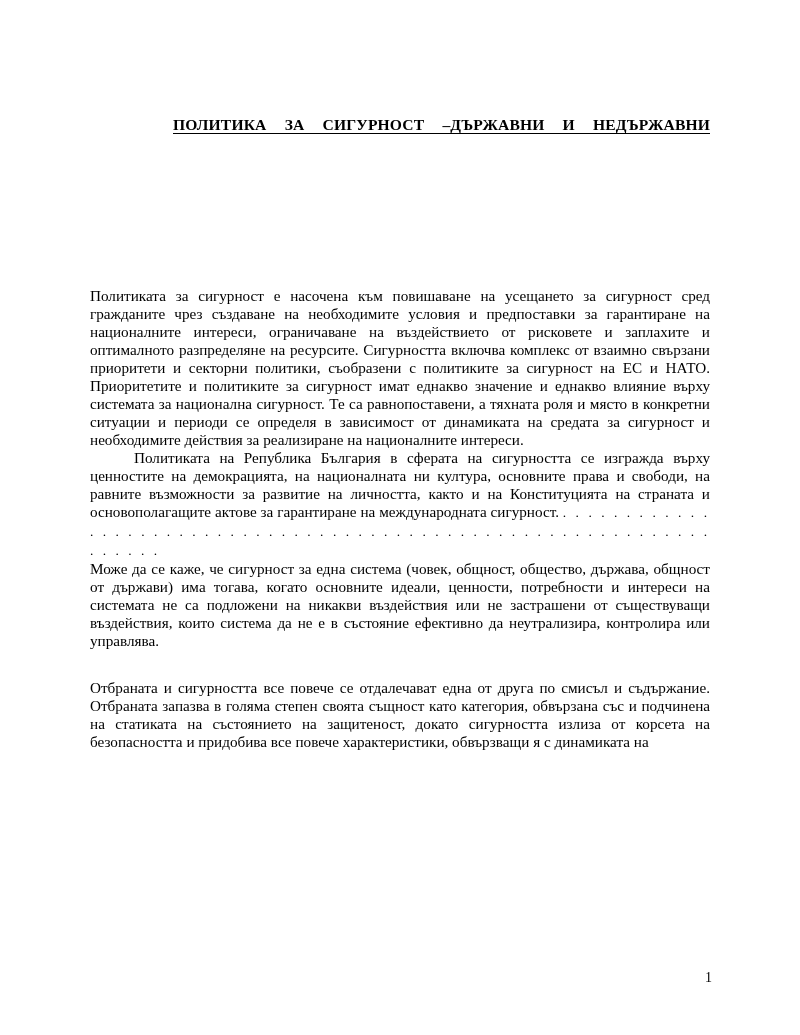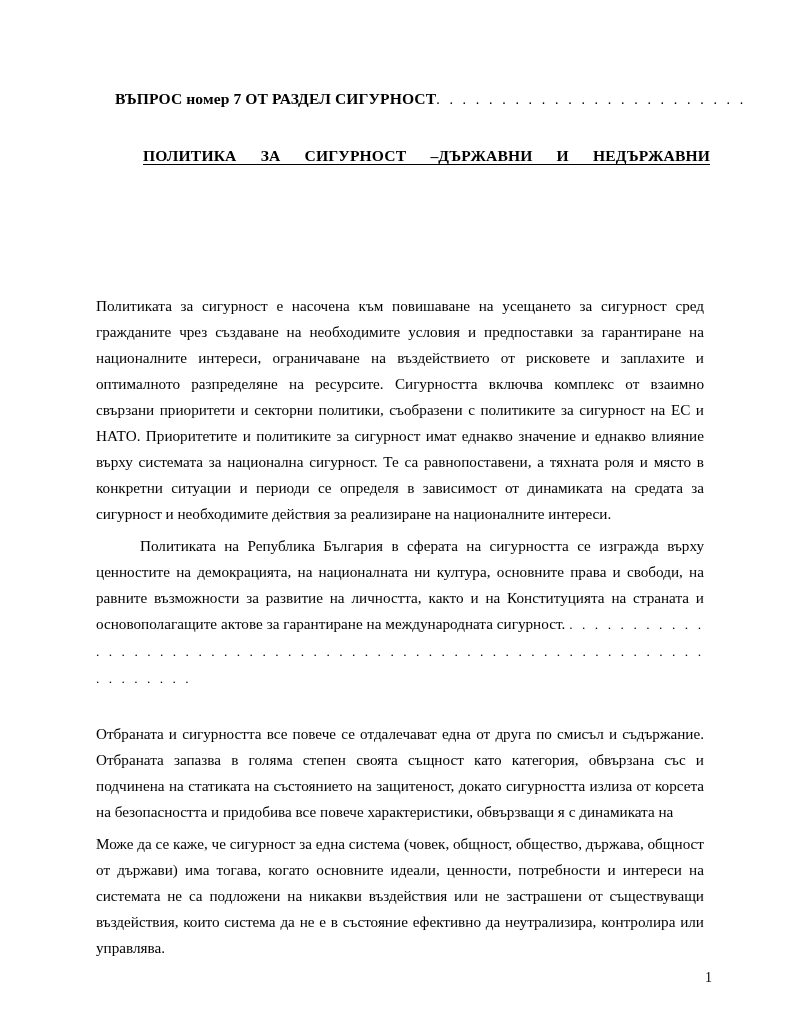--- a/index.html
+++ b/index.html
@@ -51,20 +51,21 @@
     margin-top: 26px;
     padding-left: 53px;
     width: 567px;
   }
 
   .h2-line {
     font-size: 15.6px;
     font-weight: bold;
     line-height: 30px;
     letter-spacing: 0.15px;
+    margin-left: 30px;
   }
 
   .h2-line.first {
     text-align: justify;
     text-align-last: justify;
     white-space: normal;
   }
 
   .u {
     text-decoration: underline;
@@ -86,23 +87,23 @@
 
   
   .body-block {
     position: absolute;
     left: 90px;
     top: 287px;
     width: 620px;
   }
 
   p.para {
-    margin: 6px;
+    margin: 0;
     font-size: 15.2px;
-    line-height: 26px;
+    line-height: 18px;
     text-align: justify;
     text-justify: inter-word;
     hyphens: none;
   }
 
   p.para.gap {
     margin-top: 29.3px;
   }
 
   .indent {
@@ -133,35 +134,34 @@
     line-height: 18px;
   }
 </style>
 </head>
 <body>
 
 <div class="page">
 
   <div class="heading-block">
 
-    <div class="h-line h1-line"><span>ВЪПРОС номер 7 ОТ РАЗДЕЛ СИГУРНОСТ</span><span class="leader">. . . . . . . . . . . . . . . . . . . . . . . .</span></div>
 
     <div class="h2-block">
       <div class="h2-line first"><span class="u">ПОЛИТИКА  ЗА СИГУРНОСТ –ДЪРЖАВНИ И НЕДЪРЖАВНИ</span></div>
     </div>
 
   </div>
 
   <div class="body-block">
 
     <p class="para"><span>Политиката за сигурност е насочена към повишаване на усещането за сигурност сред гражданите чрез създаване на необходимите условия и предпоставки за гарантиране на националните интереси, ограничаване на въздействието от рисковете и заплахите и оптималното разпределяне на ресурсите. Сигурността включва комплекс от взаимно свързани приоритети и секторни политики, съобразени с политиките за сигурност на ЕС и НАТО. Приоритетите и политиките за сигурност имат еднакво значение и еднакво влияние върху системата за национална сигурност. Те са равнопоставени, а тяхната роля и място в конкретни ситуации и периоди се определя в зависимост от динамиката на средата за сигурност и необходимите действия за реализиране на националните интереси.</span></p>
 
     <p class="para"><span class="indent"></span><span>Политиката на Република България в сферата на сигурността се изгражда върху ценностите на демокрацията, на националната ни култура, основните права и свободи, на равните възможности за развитие на личността, както и на Конституцията на страната и основополагащите актове за гарантиране на международната сигурност. </span><span class="inline-leader">. . . . . . . . . . . . . . . . . . . . . . . . . . . . . . . . . . . . . . . . . . . . . . . . . . . . . . . . . . . . . . . . . . .</span></p>
 
+    <p class="para"><span> Може да се каже, че сигурност за една система (човек, общност, общество, държава, общност от държави) има тогава, когато основните идеали, ценности, потребности и интереси на системата не са подложени на никакви въздействия или не застрашени от съществуващи въздействия, които система да не е в състояние ефективно да неутрализира, контролира или управлява.</span></p>
+
     <p class="para gap"><span>Отбраната и сигурността все повече се отдалечават една от друга по смисъл и съдържание. Отбраната запазва в голяма степен своята същност като категория, обвързана със и подчинена на статиката на състоянието на защитеност, докато сигурността излиза от корсета на безопасността и придобива все повече характеристики, обвързващи я с динамиката на</span></p>
-
-    <p class="para"><span> Може да се каже, че сигурност за една система (човек, общност, общество, държава, общност от държави) има тогава, когато основните идеали, ценности, потребности и интереси на системата не са подложени на никакви въздействия или не застрашени от съществуващи въздействия, които система да не е в състояние ефективно да неутрализира, контролира или управлява.</span></p>
 
   </div>
 
   <div class="page-number"><span>1</span></div>
 
 </div>
 
 </body></html>

